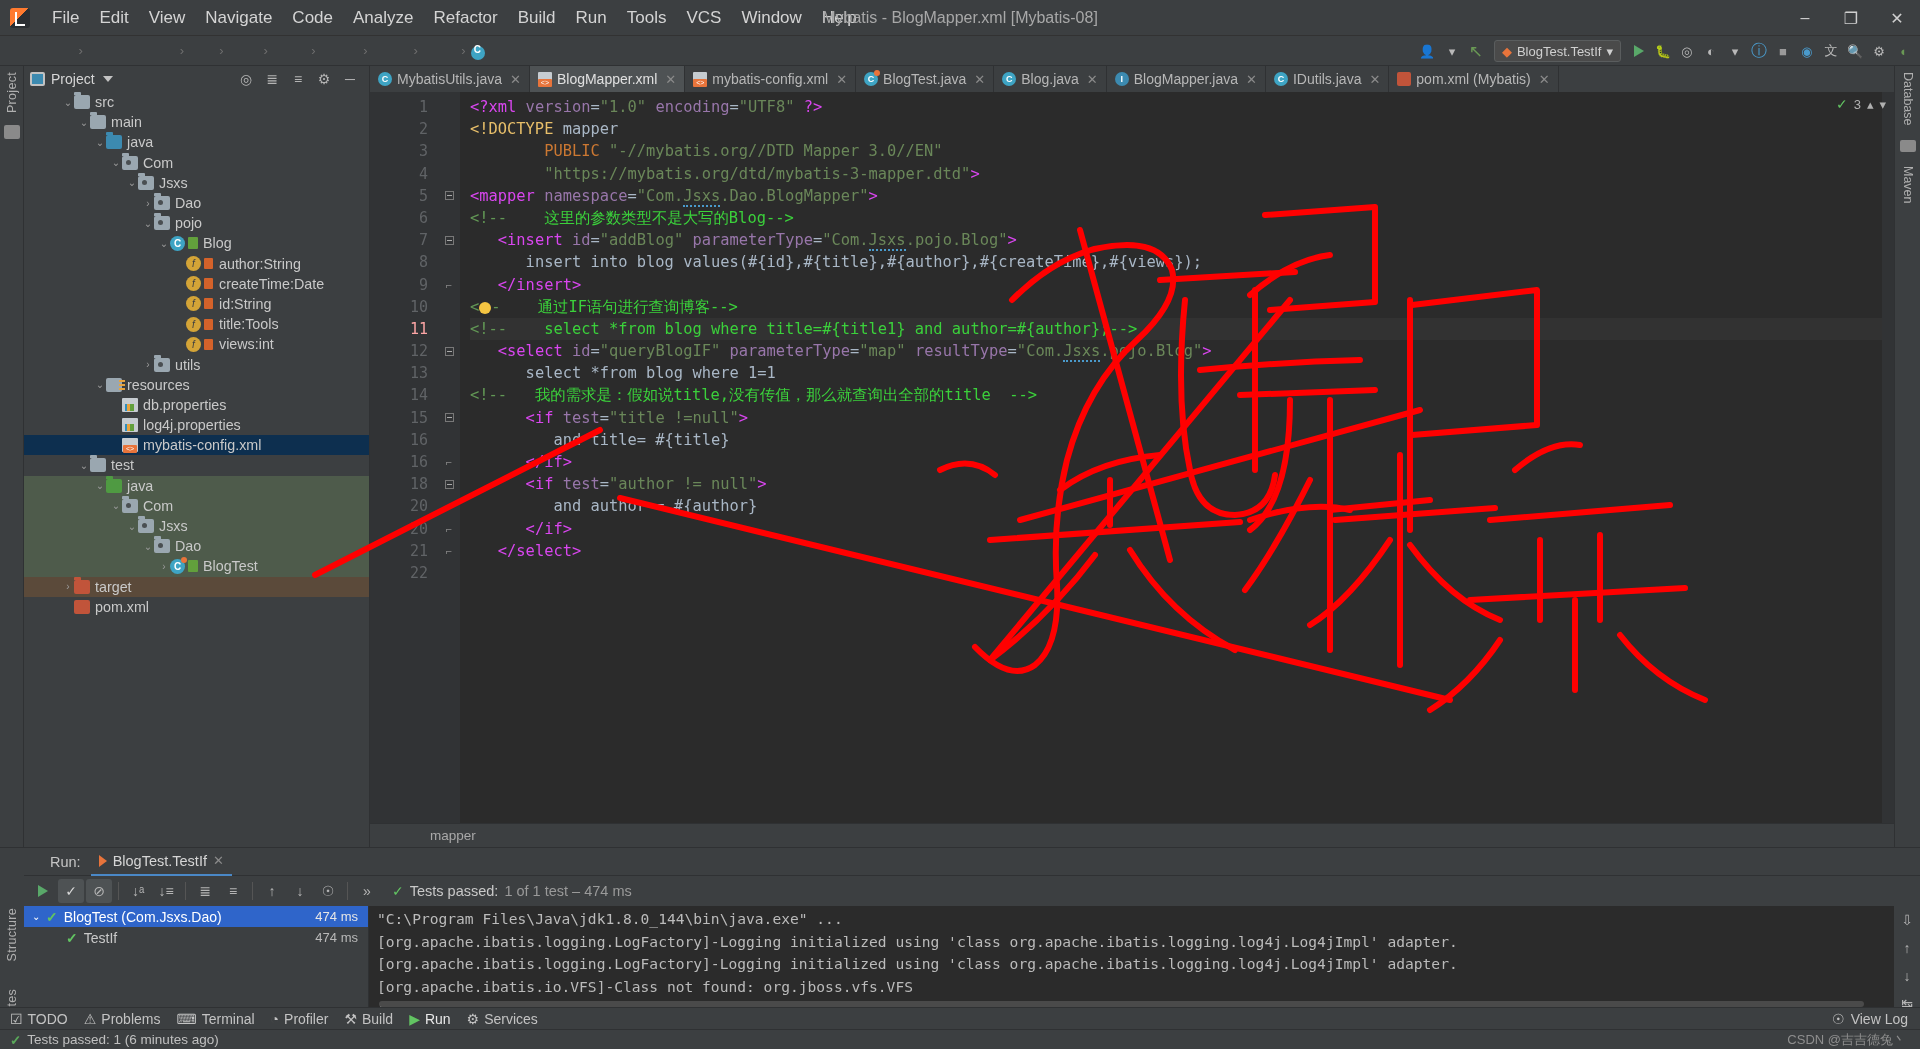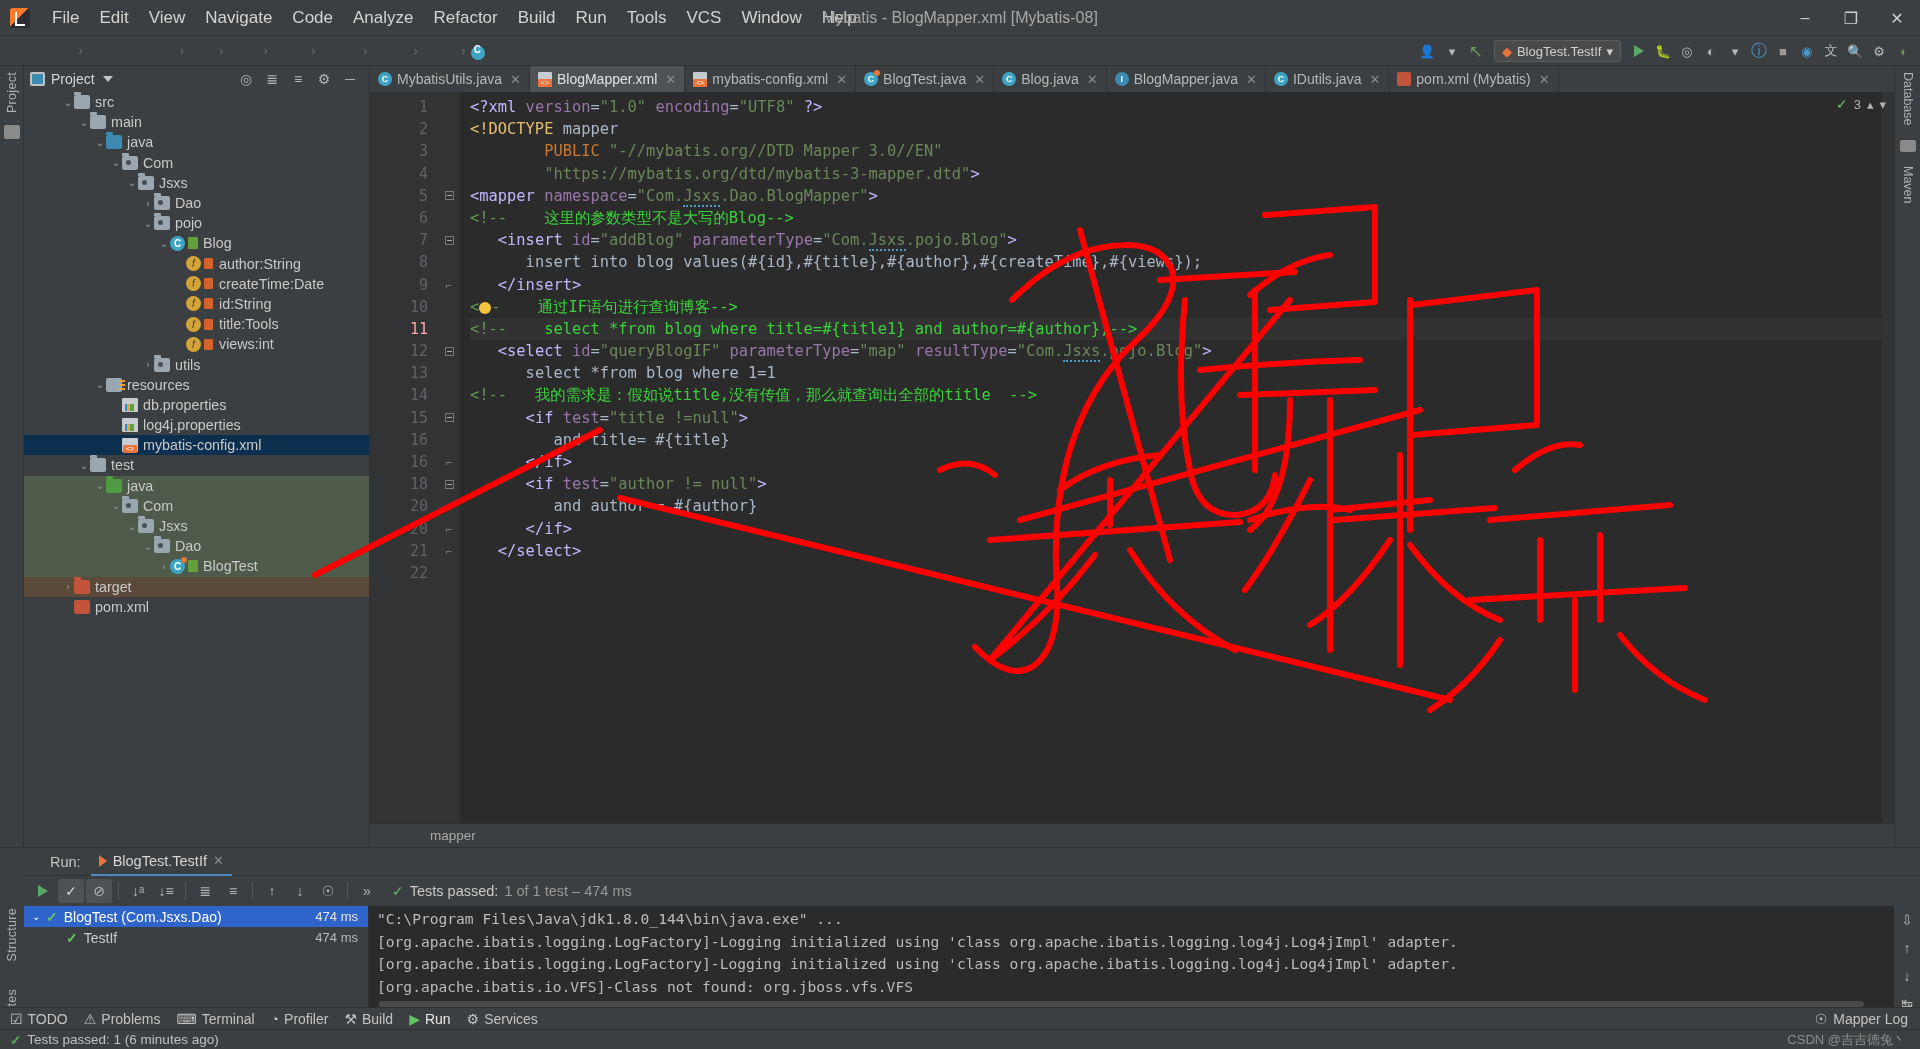--- a/index.html
+++ b/index.html
@@ -172,21 +172,21 @@
   .foldbox { width: 9px; height: 9px; border: 1px solid #787878; position: relative; }
   .foldbox::after { content:""; position:absolute; left:1px; top:3px; width:5px; height:1px; background:#aaa; }
 
   .code {
     flex: 1; padding: 4px 0 0 10px; font-family: "DejaVu Sans Mono", monospace;
     font-size: 15.4px; line-height: 22.2px; color: #a9b7c6; white-space: pre; overflow: hidden;
     position: relative;
   }
   .cl { height: 22.2px; }
   .cl.hl { background: #323232; }
-  .tag { color: #c4b5fd; }
+  .tag { color: #d946ef; }
   .attr { color: #9876aa; }
   .str { color: #6a8759; }
   .cmt { color: #629755; }
   .cmtg { color: #3bd13b; }
   .txt { color: #a9b7c6; }
   .doctype { color: #e8bf6a; }
   .kw { color: #cc7832; }
   .wavy { border-bottom: 2px dotted #4a9acb; }
 
   .bulb { display:inline-block; width:12px;height:12px;border-radius:50%;background:#f5c542; position:relative; top:2px;}
@@ -730,21 +730,21 @@
       <div class="twb active">
         <span style="color: rgb(98, 196, 98);">▶</span>
         <span>Run</span>
       </div>
       <div class="twb">
         <span>⚙</span>
         <span>Services</span>
       </div>
       <div class="evt-log">
       <span>☉</span>
-      <span>Mapper Log</span>
+      <span>View Log</span>
     </div>
   </div>
 
   <div class="statusbar">
     <span class="checkmark" style="margin-right:6px;">✓</span>
     <span>Tests passed: 1 (6 minutes ago)</span>
     <span class="sb-right">CSDN @吉吉德兔丶</span>
   </div>
 
   <svg class="annot" viewBox="0 0 1920 1049">

